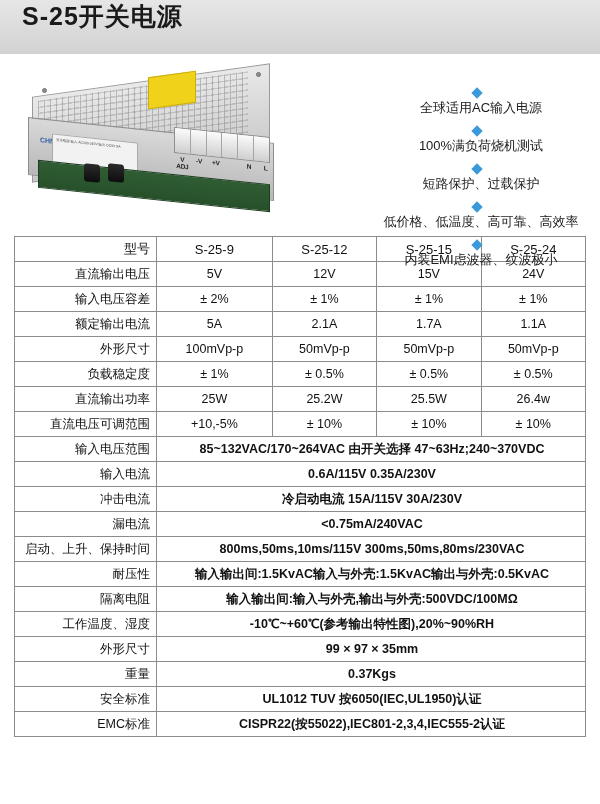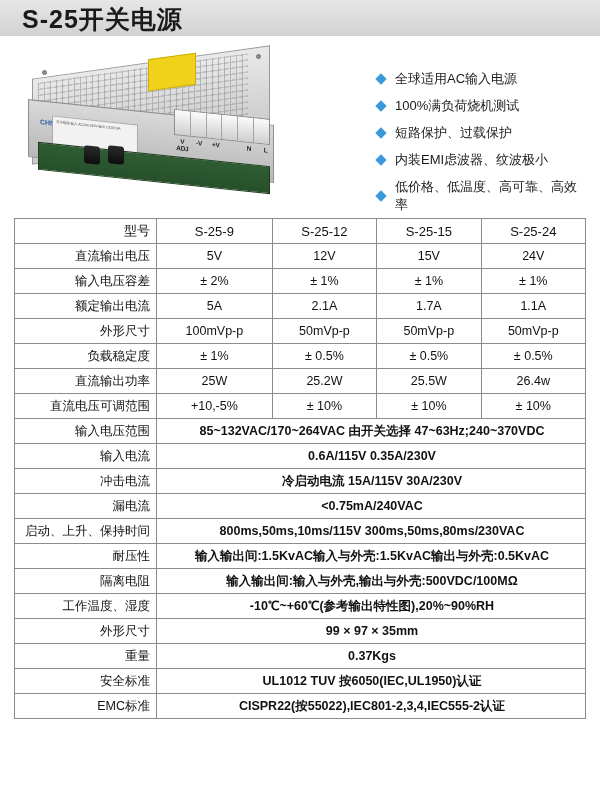--- a/index.html
+++ b/index.html
@@ -11,25 +11,25 @@
   }
   .page {
     position: relative;
     width: 600px; height: 804px;
     overflow: hidden;
   }
 
   
   .header {
     position: relative;
-    height: 36px;
+    height: 54px;
     background: #dcdcdc;
     background: linear-gradient(to bottom, #e6e6e6 0%, #d2d2d2 100%);
     display: flex;
-    align-items: flex-end;
+    align-items: flex-start;
     padding-left: 22px;
   }
   .header-title {
     font-size: 25px;
     font-weight: bold;
     color: #1a1a1a;
     letter-spacing: 1px;
   }
 
   
@@ -163,20 +163,21 @@
     flex: 1;
     padding-top: 24px;
     padding-left: 42px;
   }
   .feature-row {
     display: flex;
     align-items: center;
     margin-bottom: 9px;
     font-size: 13px;
     color: #1a1a1a;
+    flex-direction: column;
   }
   .bullet-icon {
     width: 11px; height: 11px;
     margin-right: 8px;
     flex: 0 0 auto;
     position: relative;
   }
   .bullet-icon::before {
     content: "";
     position: absolute;
@@ -277,25 +278,25 @@
       <div class="feature-row">
         <span class="bullet-icon"></span>
         <span>100%满负荷烧机测试</span>
       </div>
       <div class="feature-row">
         <span class="bullet-icon"></span>
         <span>短路保护、过载保护</span>
       </div>
       <div class="feature-row">
         <span class="bullet-icon"></span>
-        <span>内装EMI虑波器、纹波极小</span>
+        <span>低价格、低温度、高可靠、高效率</span>
       </div>
       <div class="feature-row">
         <span class="bullet-icon"></span>
-        <span>低价格、低温度、高可靠、高效率</span>
+        <span>内装EMI虑波器、纹波极小</span>
       </div>
     </div>
   </div>
 
   <div class="table-wrap">
     <table class="spec">
       <tbody>
         <tr class="head">
           <th class="hdr-label">型号</th>
           <th class="hdr-model">S-25-9</th>

